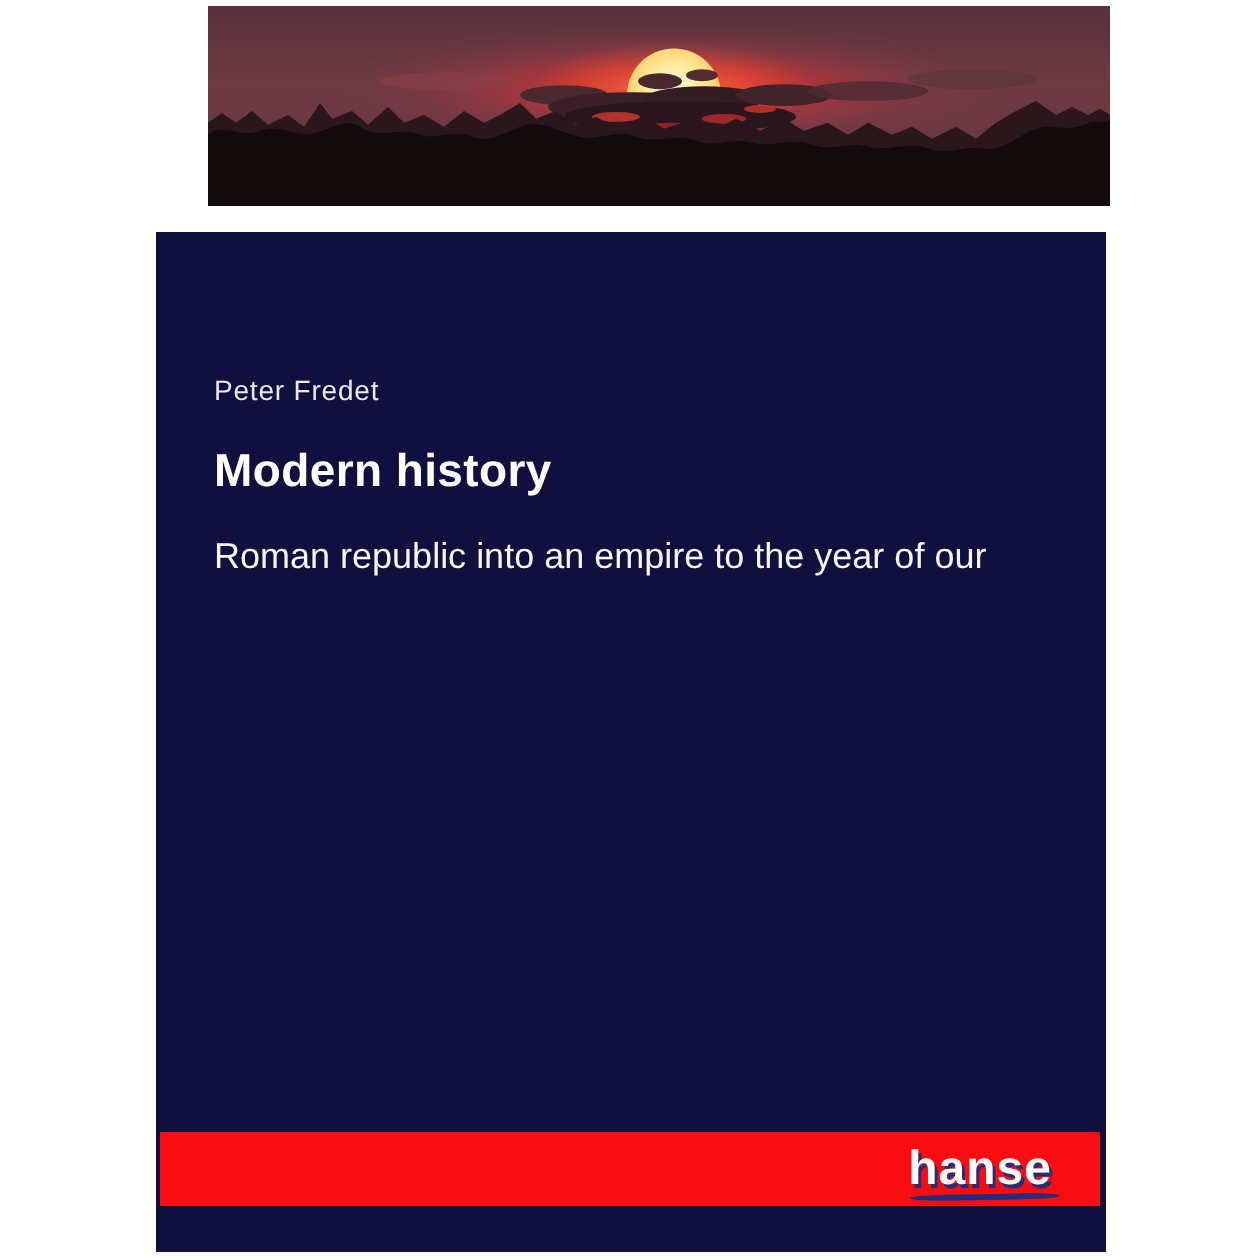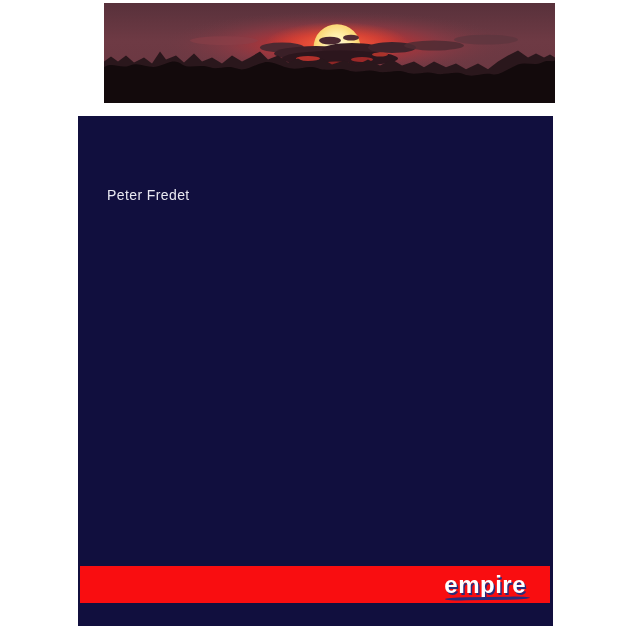--- a/index.html
+++ b/index.html
@@ -102,21 +102,23 @@
       <ellipse cx="276" cy="52" rx="8" ry="2" fill="#c93b30" opacity="0.8"></ellipse>
 
       <path fill="#2a171c" d="M0,59 L7,54 L14,59 L22,53 L30,60 L40,55 L48,61 L56,49 L62,57 L72,53 L80,60 L90,51 L98,59 L108,55 L118,61 L128,53 L138,59 L146,55 L156,49 L164,57 L174,53 L184,60 L194,56 L206,62 L218,56 L228,62 L240,58 L252,63 L264,57 L276,63 L288,57 L298,63 L310,59 L320,65 L330,59 L342,65 L352,61 L362,67 L374,61 L384,67 L394,59 L404,53 L414,48 L424,55 L432,51 L440,55 L446,52 L451,55 L451,101 L0,101 Z"></path>
 
       <path fill="var(--tree_silhouette,#130a0c)" d="M0,65 C8,59 16,67 26,63 C36,59 44,67 54,64 C64,61 70,56 78,62 C86,67 96,61 106,65 C114,68 122,62 132,66 C142,70 150,62 160,60 C168,58 176,64 186,66 C196,68 204,62 214,66 C224,70 234,64 244,68 C254,72 262,66 272,69 C282,72 292,66 302,70 C312,74 320,68 330,71 C340,74 350,68 360,72 C370,76 378,70 388,72 C396,74 404,66 414,62 C422,59 430,64 438,60 C444,57 448,60 451,58 L451,101 L0,101 Z"></path>
     </svg>
   </div>
 
   <div class="cover">
     <div class="author">Peter Fredet</div>
+    <div class="title">Modern history</div>
     <div class="subtitle">
+      <div>Roman republic into an empire to the year of our</div>
     </div>
 
     <div class="pub-bar">
-      <span class="hanse">empire</span>
+      <span class="hanse">hanse</span>
     </div>
   </div>
 
 </div>
 
 </body></html>

